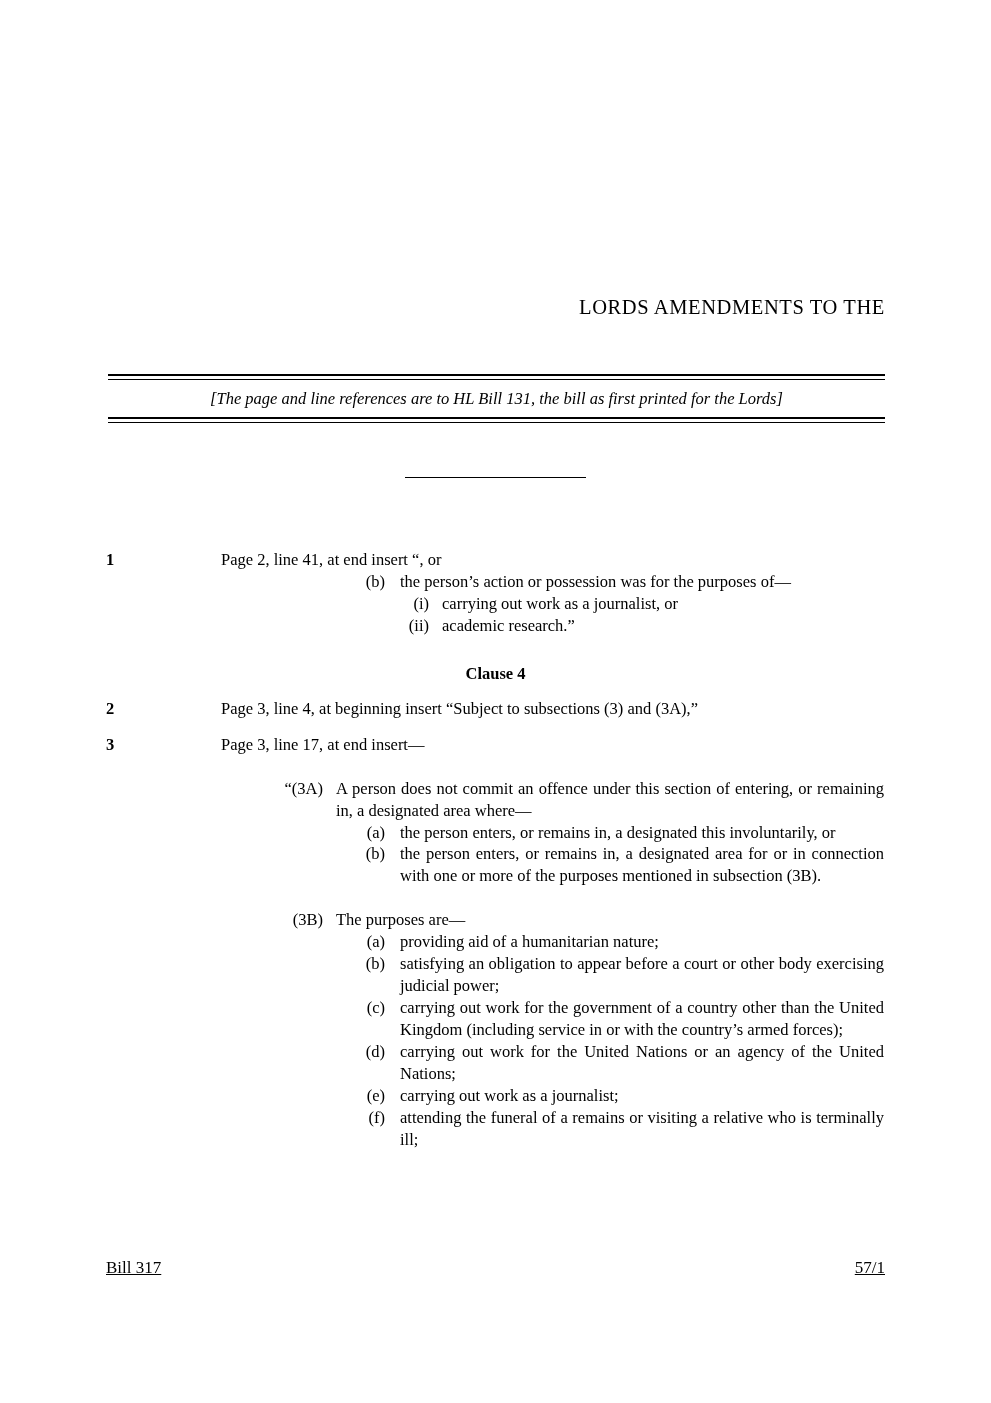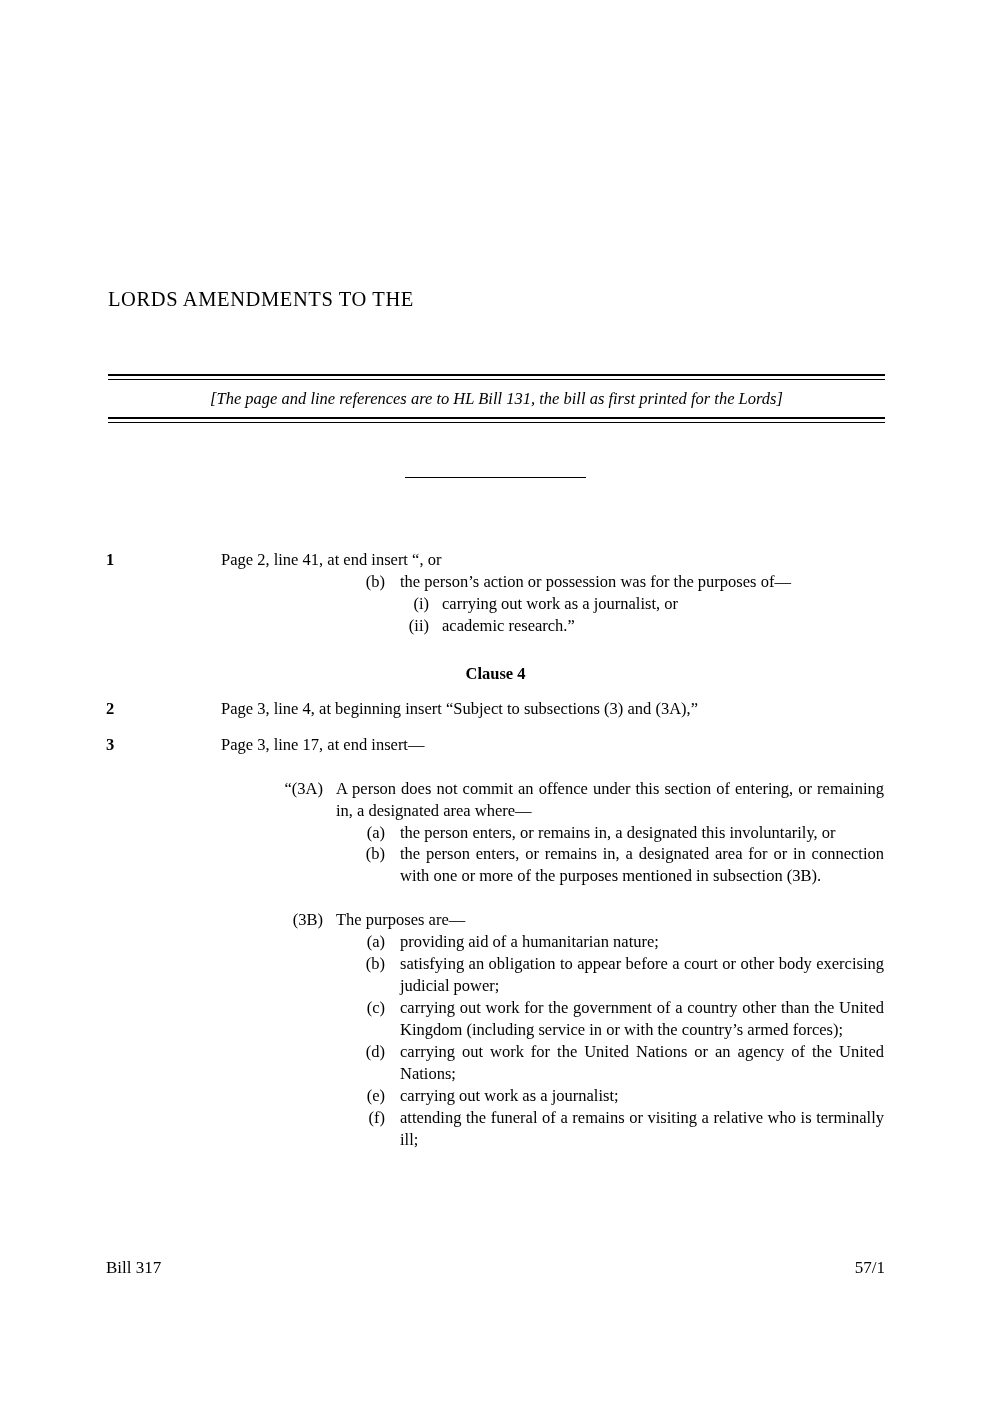--- a/index.html
+++ b/index.html
@@ -18,23 +18,23 @@
     height: 1403px;
     background: #ffffff;
     overflow: hidden;
     box-sizing: border-box;
   }
 
   
   .title-block {
     position: absolute;
     left: 108px;
-    top: 288px;
+    top: 296px;
     width: 777px;
-    text-align: left;
+    text-align: right;
   }
   .title-line-1 {
     font-size: 20.5px;
     letter-spacing: 0.6px;
     line-height: 1.15;
     font-weight: normal;
     margin: 0;
   }
   .title-line-2 {
     font-size: 20.5px;
@@ -154,20 +154,21 @@
 
   
   .footer {
     position: absolute;
     left: 106px;
     right: 106px;
     top: 1258px;
     display: flex;
     justify-content: space-between;
     font-size: 17px;
+    text-decoration: underline;
   }
   .footer span { display: inline-block; }
 </style>
 </head>
 <body>
 
 <div class="page">
 
   <div class="title-block">
     <div class="title-line-1">LORDS AMENDMENTS TO THE</div>

